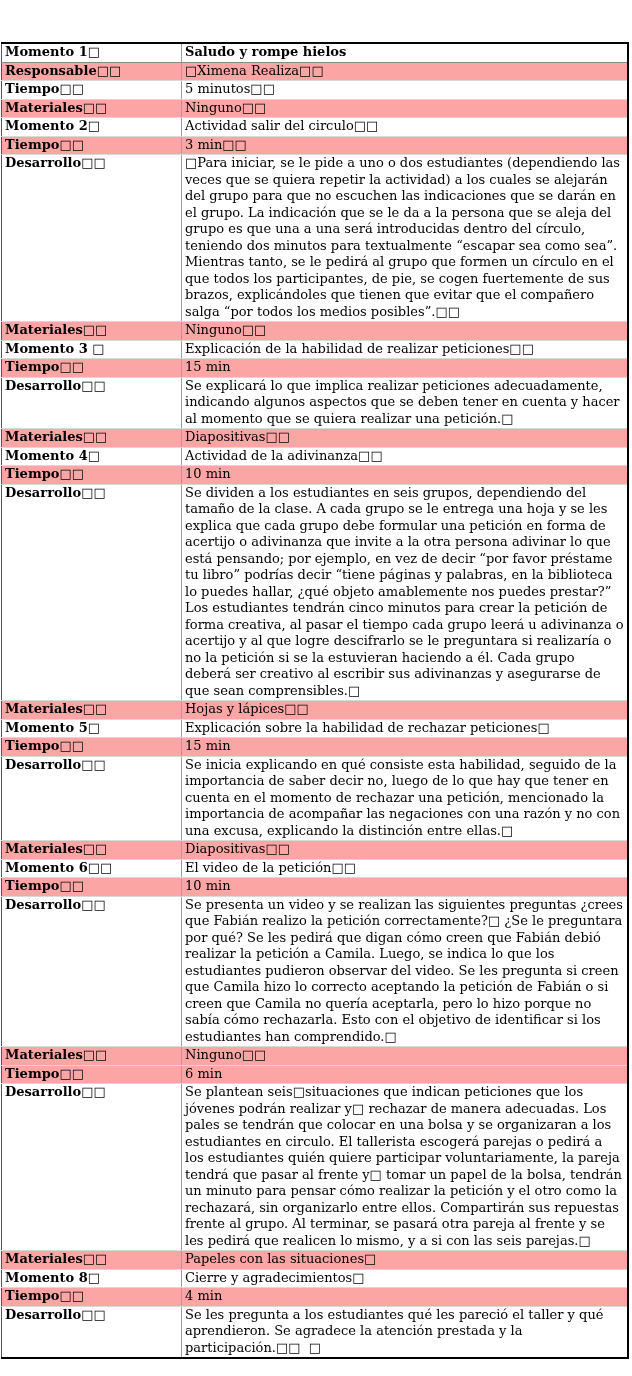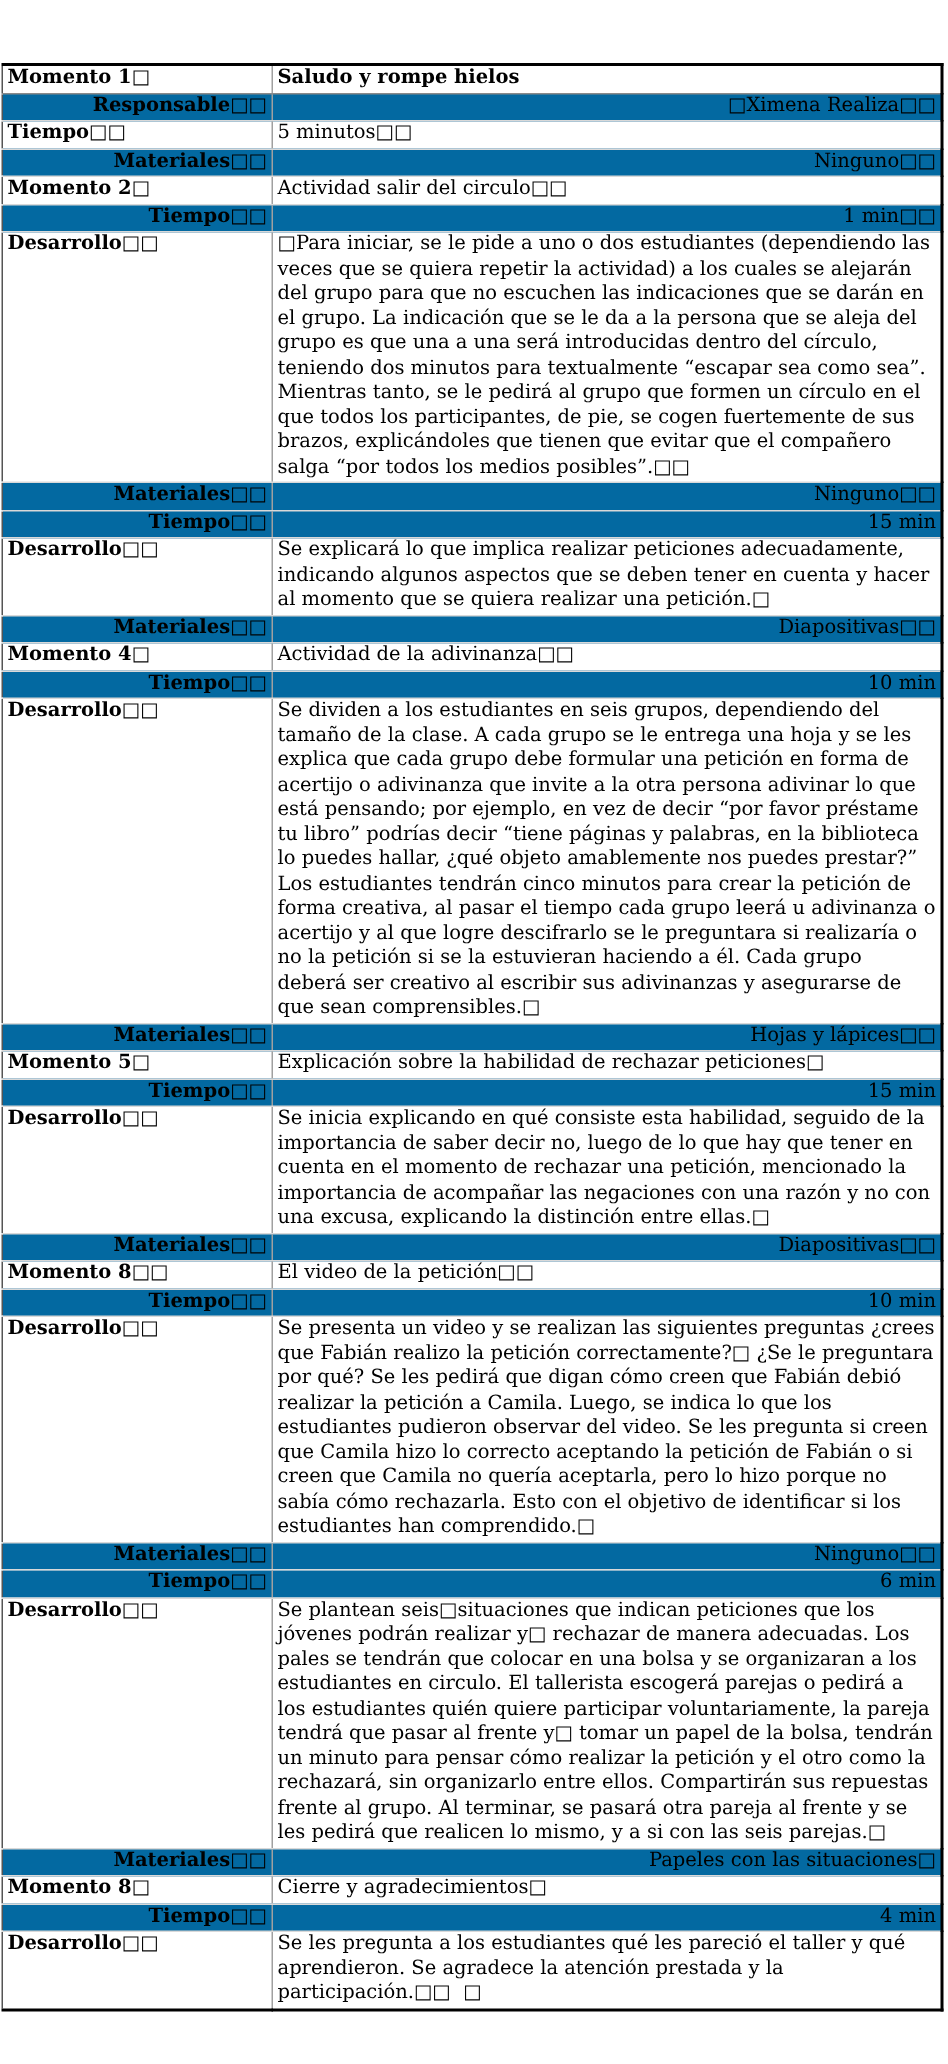--- a/index.html
+++ b/index.html
@@ -36,21 +36,21 @@
     border-bottom: 1px solid #d9d9d9;
   }
   td.label-cell {
     font-weight: bold;
     border-right: 1px solid #a0a0a0;
   }
   td.value-cell {
     white-space: pre-wrap;
     margin-top: 29px;
   }
-  tr.alt { background: #0369a1; text-align: right; }
+  tr.alt { background: #fca5a5; }
   tr.header-row td { border-bottom: 1px solid #8a8a8a; }
   tr.header-row td.value-cell { font-weight: bold; }
 </style>
 </head>
 <body>
 
 <div class="page">
   <table class="plan">
     <colgroup>
       <col class="c-label">
@@ -72,29 +72,33 @@
         <tr class="alt">
           <td class="label-cell">Materiales□□</td>
           <td class="value-cell">Ninguno□□</td>
         </tr>
         <tr>
           <td class="label-cell">Momento 2□</td>
           <td class="value-cell">Actividad salir del circulo□□</td>
         </tr>
         <tr class="alt">
           <td class="label-cell">Tiempo□□</td>
-          <td class="value-cell">1 min□□</td>
+          <td class="value-cell">3 min□□</td>
         </tr>
         <tr>
           <td class="label-cell">Desarrollo□□</td>
           <td class="value-cell">□Para iniciar, se le pide a uno o dos estudiantes (dependiendo las veces que se quiera repetir la actividad) a los cuales se alejarán del grupo para que no escuchen las indicaciones que se darán en el grupo. La indicación que se le da a la persona que se aleja del grupo es que una a una será introducidas dentro del círculo, teniendo dos minutos para textualmente “escapar sea como sea”. Mientras tanto, se le pedirá al grupo que formen un círculo en el que todos los participantes, de pie, se cogen fuertemente de sus brazos, explicándoles que tienen que evitar que el compañero salga “por todos los medios posibles”.□□</td>
         </tr>
         <tr class="alt">
           <td class="label-cell">Materiales□□</td>
           <td class="value-cell">Ninguno□□</td>
+        </tr>
+        <tr>
+          <td class="label-cell">Momento 3 □</td>
+          <td class="value-cell">Explicación de la habilidad de realizar peticiones□□</td>
         </tr>
         <tr class="alt">
           <td class="label-cell">Tiempo□□</td>
           <td class="value-cell">15 min</td>
         </tr>
         <tr>
           <td class="label-cell">Desarrollo□□</td>
           <td class="value-cell">Se explicará lo que implica realizar peticiones adecuadamente, indicando algunos aspectos que se deben tener en cuenta y hacer al momento que se quiera realizar una petición.□</td>
         </tr>
         <tr class="alt">
@@ -127,21 +131,21 @@
         </tr>
         <tr>
           <td class="label-cell">Desarrollo□□</td>
           <td class="value-cell">Se inicia explicando en qué consiste esta habilidad, seguido de la importancia de saber decir no, luego de lo que hay que tener en cuenta en el momento de rechazar una petición, mencionado la importancia de acompañar las negaciones con una razón y no con una excusa, explicando la distinción entre ellas.□</td>
         </tr>
         <tr class="alt">
           <td class="label-cell">Materiales□□</td>
           <td class="value-cell">Diapositivas□□</td>
         </tr>
         <tr>
-          <td class="label-cell">Momento 8□□</td>
+          <td class="label-cell">Momento 6□□</td>
           <td class="value-cell">El video de la petición□□</td>
         </tr>
         <tr class="alt">
           <td class="label-cell">Tiempo□□</td>
           <td class="value-cell">10 min</td>
         </tr>
         <tr>
           <td class="label-cell">Desarrollo□□</td>
           <td class="value-cell">Se presenta un video y se realizan las siguientes preguntas ¿crees que Fabián realizo la petición correctamente?□ ¿Se le preguntara por qué? Se les pedirá que digan cómo creen que Fabián debió realizar la petición a Camila. Luego, se indica lo que los estudiantes pudieron observar del video. Se les pregunta si creen que Camila hizo lo correcto aceptando la petición de Fabián o si creen que Camila no quería aceptarla, pero lo hizo porque no sabía cómo rechazarla. Esto con el objetivo de identificar si los estudiantes han comprendido.□</td>
         </tr>

